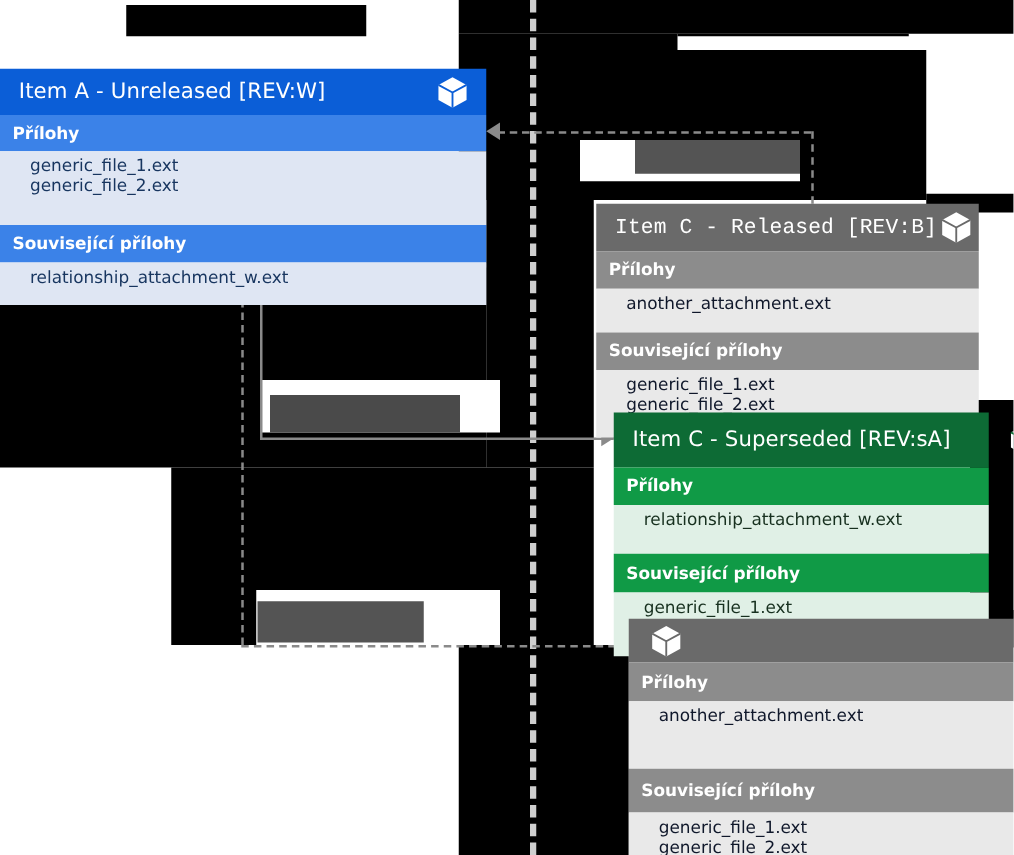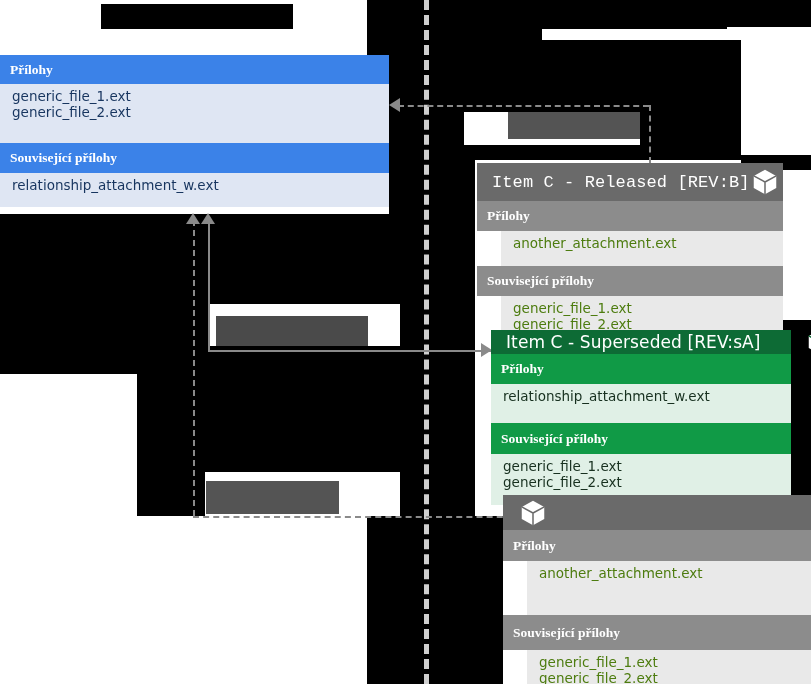--- a/index.html
+++ b/index.html
@@ -106,41 +106,40 @@
     line-height: 1;
   }
   .section-header {
     color: #ffffff;
     font-size: 13.5px;
     font-weight: bold;
     padding: 3px 0 3px 10px;
     display: flex;
     align-items: center;
     white-space: nowrap;
-    font-family: Liberation Serif, serif;
   }
   .section-body {
     font-size: 13.5px;
-    padding: 4px 0 5px 12px;
+    padding: 4px 0 5px 24px;
     line-height: 1.22;
   }
   .section-body .file {
     display: block;
     white-space: nowrap;
   }
 
   
   .theme-blue .card-title     { background: #0b5ed7; }
   .theme-blue .section-header { background: #3b82e8; }
   .theme-blue .section-body   { background: #dfe6f3; color: #17355f; }
 
   
   .theme-grey .card-title     { background: #6a6a6a; }
   .theme-grey .section-header { background: #8c8c8c; }
-  .theme-grey .section-body   { background: #e9e9e9; color: #4d7c0f; margin-left: 24px; }
+  .theme-grey .section-body   { background: #e9e9e9; color: #0f172a; }
 
   
   .theme-green .card-title     { background: #0d6b35; }
   .theme-green .section-header { background: #109a46; }
   .theme-green .section-body   { background: #e0f0e6; color: #17301f; }
 
   .cube-icon { flex: 0 0 auto; line-height: 0; }
 </style>
 </head>
 <body>
@@ -179,20 +178,29 @@
   <div class="vline-dashed" style="left:193px; top:220px; height:296px;"></div>
   <div class="hline-dashed" style="left:193px; top:516px; width:330px;"></div>
   <div class="arrow arrow-up" style="left:186px; top:213px;"></div>
 
   <div class="vline-solid" style="left:208px; top:220px; height:131px;"></div>
   <div class="hline-solid" style="left:208px; top:350px; width:283px;"></div>
   <div class="arrow arrow-up" style="left:201px; top:213px;"></div>
   <div class="arrow arrow-right" style="left:481px; top:343px;"></div>
 
   <div class="card theme-blue" style="left:0px; top:55px; width:389px;">
+    <div class="card-title" style="height:37px;">
+      <span class="title-text">Item A - Unreleased [REV:W]</span>
+      <span class="cube-icon">
+        <svg width="30" height="30" viewBox="0 0 32 32" aria-hidden="true">
+          <path d="M16 3 L28 9.5 L28 22.5 L16 29 L4 22.5 L4 9.5 Z" fill="#ffffff"></path>
+          <path d="M16 16 L28 9.5 M16 16 L4 9.5 M16 16 L16 29" stroke="#0b5ed7" stroke-width="1.6" fill="none"></path>
+        </svg>
+      </span>
+    </div>
     <div class="section-header" style="height:23px;">Přílohy</div>
     <div class="section-body" style="height:50px;">
       <span class="file">generic_file_1.ext</span>
       <span class="file">generic_file_2.ext</span>
     </div>
     <div class="section-header" style="height:24px;">Související přílohy</div>
     <div class="section-body" style="height:25px;">
       <span class="file">relationship_attachment_w.ext</span>
     </div>
   </div>
@@ -212,21 +220,21 @@
       <span class="file">another_attachment.ext</span>
     </div>
     <div class="section-header" style="height:24px;">Související přílohy</div>
     <div class="section-body" style="height:45px;">
       <span class="file">generic_file_1.ext</span>
       <span class="file">generic_file_2.ext</span>
     </div>
   </div>
 
   <div class="card theme-green" style="left:491px; top:330px; width:300px;">
-    <div class="card-title" style="height:24px;gap:44px;">
+    <div class="card-title" style="height:44px;gap:44px;">
       <span class="title-text">Item C - Superseded [REV:sA]</span>
       <span class="cube-icon">
         <svg width="30" height="30" viewBox="0 0 32 32" aria-hidden="true">
           <path d="M16 3 L28 9.5 L28 22.5 L16 29 L4 22.5 L4 9.5 Z" fill="#ffffff"></path>
           <path d="M16 16 L28 9.5 M16 16 L4 9.5 M16 16 L16 29" stroke="#0d6b35" stroke-width="1.6" fill="none"></path>
         </svg>
       </span>
     </div>
     <div class="section-header" style="height:24px;">Přílohy</div>
     <div class="section-body" style="height:30px;">

